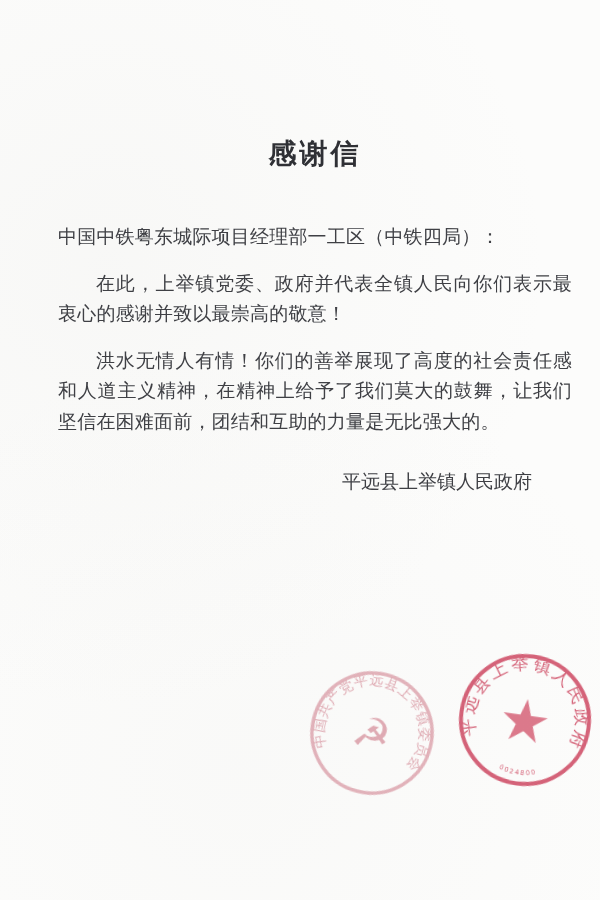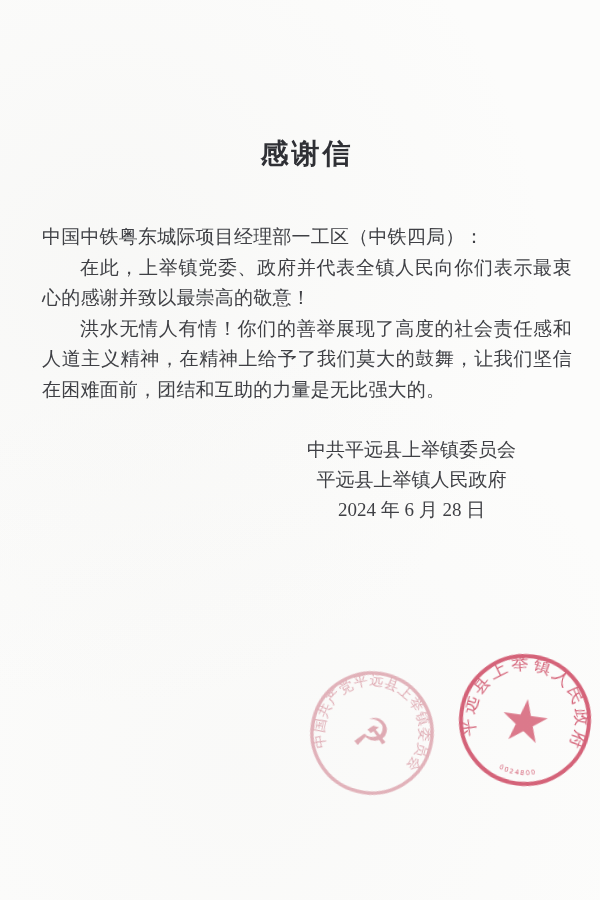--- a/index.html
+++ b/index.html
@@ -10,41 +10,41 @@
   }
   .page {
     position: relative;
     width: 600px; height: 900px;
     box-sizing: border-box;
     background:
       radial-gradient(circle at 18% 30%, rgba(210,210,205,0.10), rgba(0,0,0,0) 55%),
       radial-gradient(circle at 40% 85%, rgba(215,215,210,0.08), rgba(0,0,0,0) 50%),
       #fcfcfb;
     color: #3f4045;
-    padding: 140px 28px 0 42px;
+    padding: 140px 12px 0 42px;
     overflow: hidden;
   }
   .title {
     margin: 0;
     font-family: "Liberation Sans", "DejaVu Sans", sans-serif;
     font-size: 28px;
     line-height: 28px;
     font-weight: 700;
     letter-spacing: 3px;
     text-align: center;
     color: #2f3035;
   }
   .letter-body {
     margin-top: 54px;
     font-size: 19px;
     line-height: 30.5px;
     text-align: justify;
     letter-spacing: 0.2px;
   }
-  .letter-body p { margin: 0; }
+  .letter-body p { margin: 16px; }
   .para { text-indent: 2em; }
   .signature {
     margin-top: 30px;
     margin-right: 56px;
     margin-left: auto;
     width: max-content;
     text-align: center;
     font-size: 19px;
     line-height: 30px;
   }
@@ -77,23 +77,21 @@
 
   <h1 class="title">感谢信</h1>
 
   <div class="letter-body">
     <p class="salutation">中国中铁粤东城际项目经理部一工区（中铁四局）：</p>
     <p class="para">在此，上举镇党委、政府并代表全镇人民向你们表示最衷心的感谢并致以最崇高的敬意！</p>
     <p class="para">洪水无情人有情！你们的善举展现了高度的社会责任感和人道主义精神，在精神上给予了我们莫大的鼓舞，让我们坚信在困难面前，团结和互助的力量是无比强大的。</p>
   </div>
 
   <div class="signature">
-    <p>中共平远县上举镇委员会</p>
     <p>平远县上举镇人民政府</p>
-    <p>2024 年 6 月 28 日</p>
   </div>
 
   <svg class="stamp stamp-party" viewBox="0 0 140 140">
     <defs>
       <path id="party-arc" d="M30.7,97.5 A48,48 0 1 1 109.3,97.5" fill="none"></path>
     </defs>
     <circle cx="70" cy="70" r="60" fill="none" stroke="#dd9aa6" stroke-width="3.5"></circle>
     <text class="ring-text" font-size="14" letter-spacing="0.5" fill="#d98f9c">
       <textPath href="#party-arc" startOffset="50%" text-anchor="middle">中国共产党平远县上举镇委员会</textPath>
     </text>

